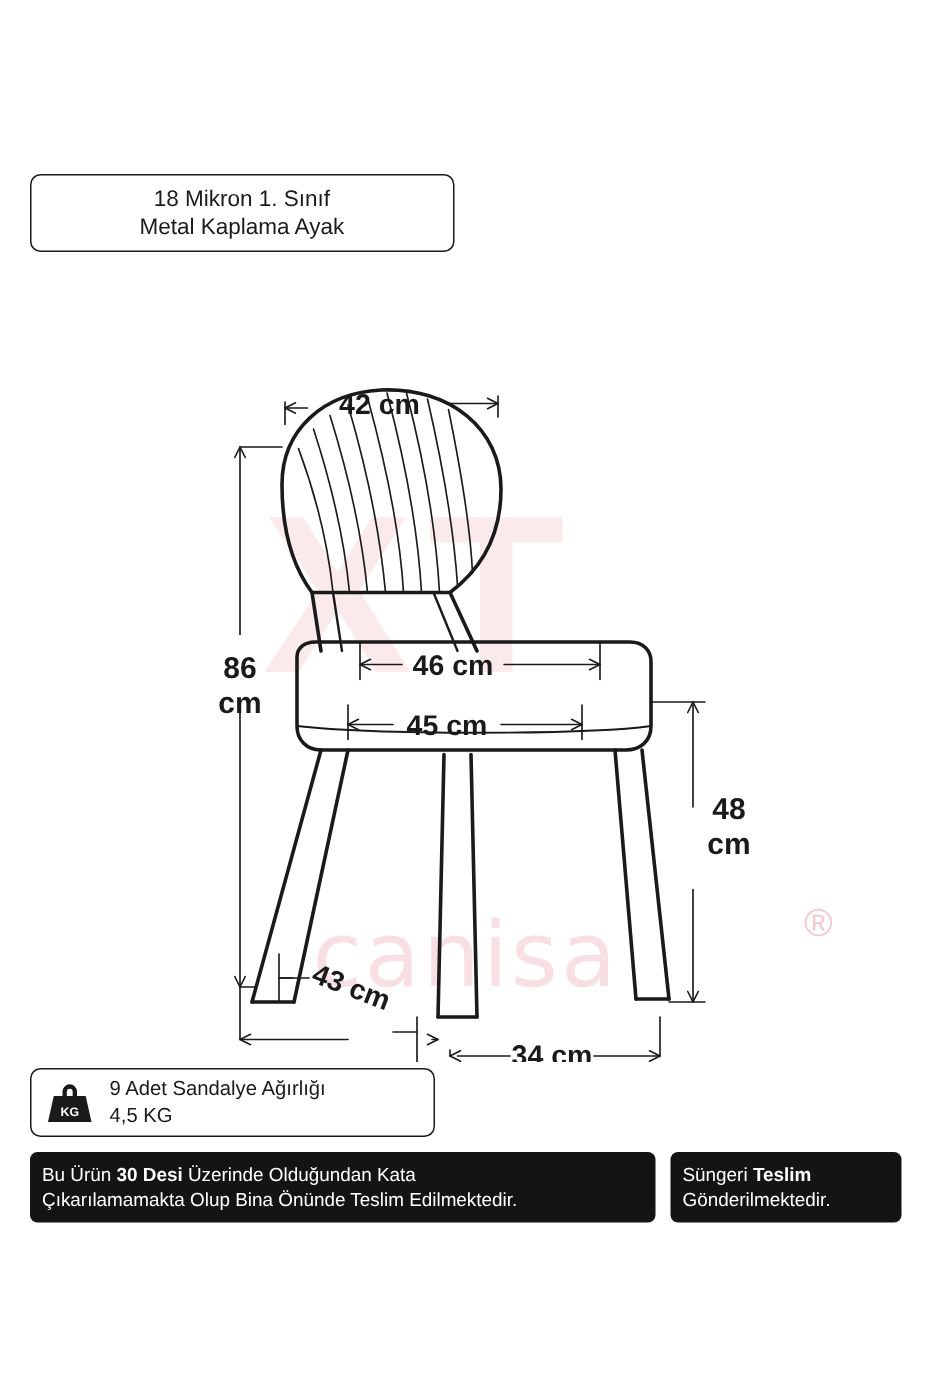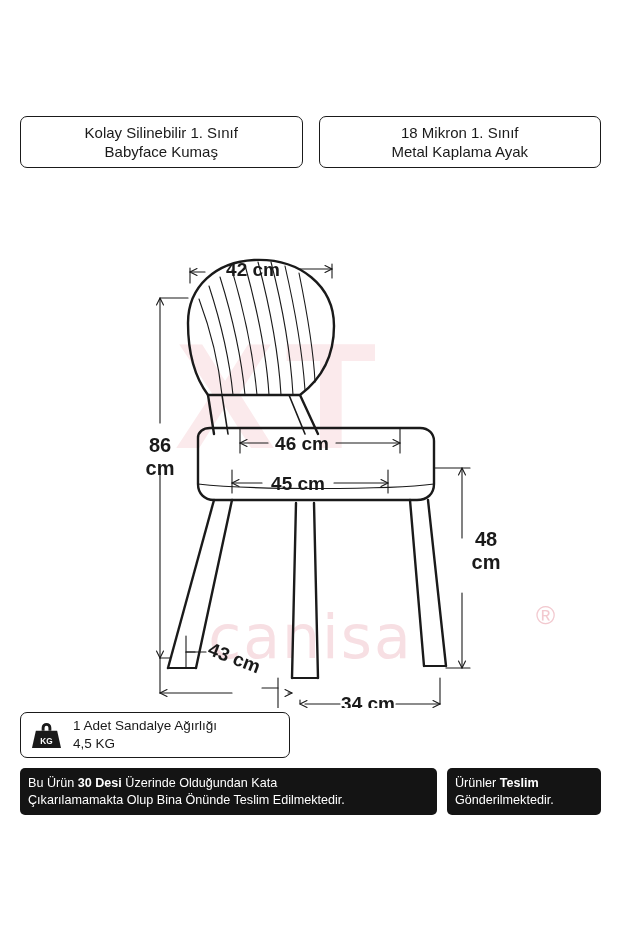--- a/index.html
+++ b/index.html
@@ -156,22 +156,20 @@
 
 <div class="page">
 
   <div class="watermark">
     <div class="wm-mark">XT</div>
     <div class="wm-text">canisa</div>
     <div class="wm-reg">®</div>
   </div>
 
   <div class="features">
-    <div class="feature-box">Kolay Silinebilir 1. Sınıf
-Babyface Kumaş</div>
     <div class="feature-box">18 Mikron 1. Sınıf
 Metal Kaplama Ayak</div>
   </div>
 
   <div class="drawing">
     <svg width="621" height="470" viewBox="0 0 621 470" xmlns="http://www.w3.org/2000/svg">
       <g fill="none" stroke="#1a1a1a" stroke-width="2.4" stroke-linecap="round" stroke-linejoin="round">
 
         <path d="M188 85 C188 48 216 24 254 22 C300 20 334 48 334 88
                  C334 120 320 142 300 157 L208 157 C194 138 188 112 188 85 Z"></path>
@@ -288,28 +286,28 @@
       <text x="368" y="472" text-anchor="middle" font-family="Liberation Sans, sans-serif" font-size="19" font-weight="bold" fill="#1a1a1a">34 cm</text>
     </svg>
   </div>
 
   <div class="weight-box">
     <svg class="weight-icon" viewBox="0 0 34 31">
       <path d="M6 11 L28 11 L32 29 L2 29 Z" fill="#1a1a1a"></path>
       <path d="M17 3 a5 5 0 0 1 5 5 v3 h-3 V8 a2 2 0 0 0 -4 0 v3 h-3 V8 a5 5 0 0 1 5 -5 z" fill="#1a1a1a"></path>
       <text x="17" y="25" text-anchor="middle" font-family="Liberation Sans, sans-serif" font-size="8.5" font-weight="bold" fill="#ffffff">KG</text>
     </svg>
-    <div class="weight-text">1 Adet Sandalye Ağırlığı
+    <div class="weight-text">9 Adet Sandalye Ağırlığı
 4,5 KG</div>
   </div>
 
   <div class="bottom-row">
     <div class="bar bar-left">
       <span><span>Bu Ürün </span><span class="b">30 Desi</span><span> Üzerinde Olduğundan Kata
 Çıkarılamamakta Olup Bina Önünde Teslim Edilmektedir.</span></span>
     </div>
     <div class="bar bar-right">
-      <span><span>Ürünler </span><span class="b">Teslim</span><span>
+      <span><span>Süngeri </span><span class="b">Teslim</span><span>
 Gönderilmektedir.</span></span>
     </div>
   </div>
 
 </div>
 
 </body></html>

